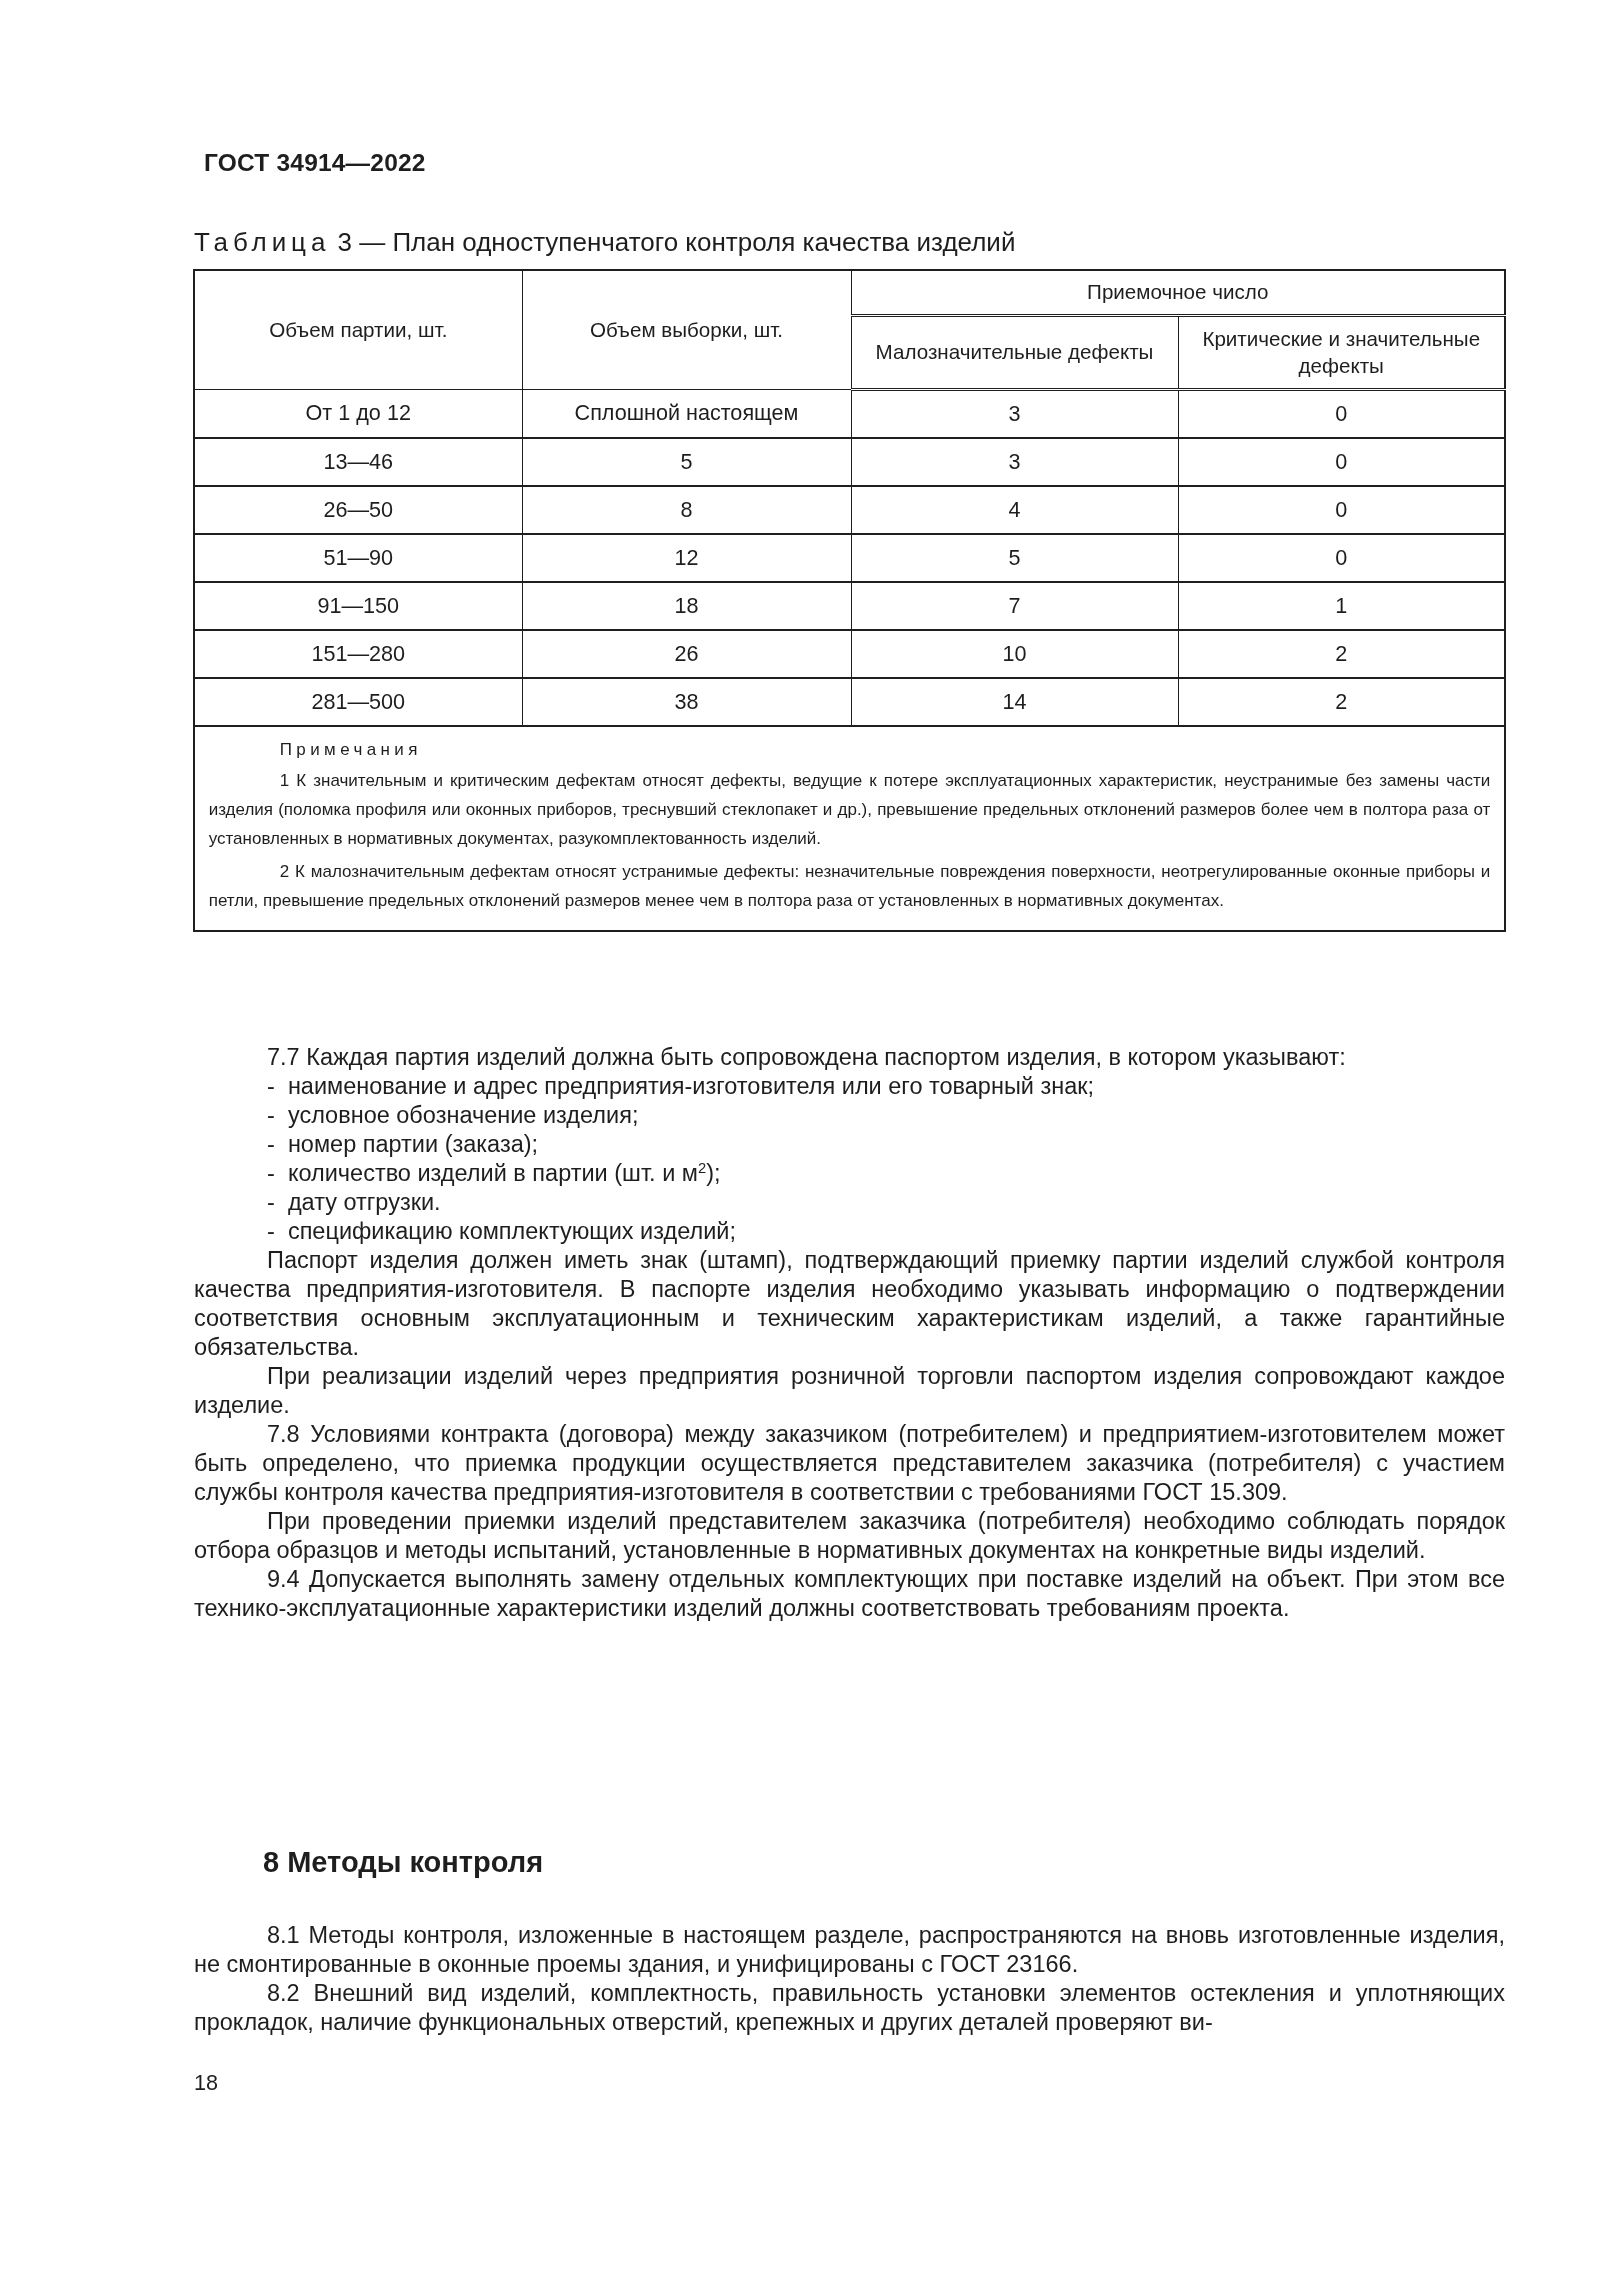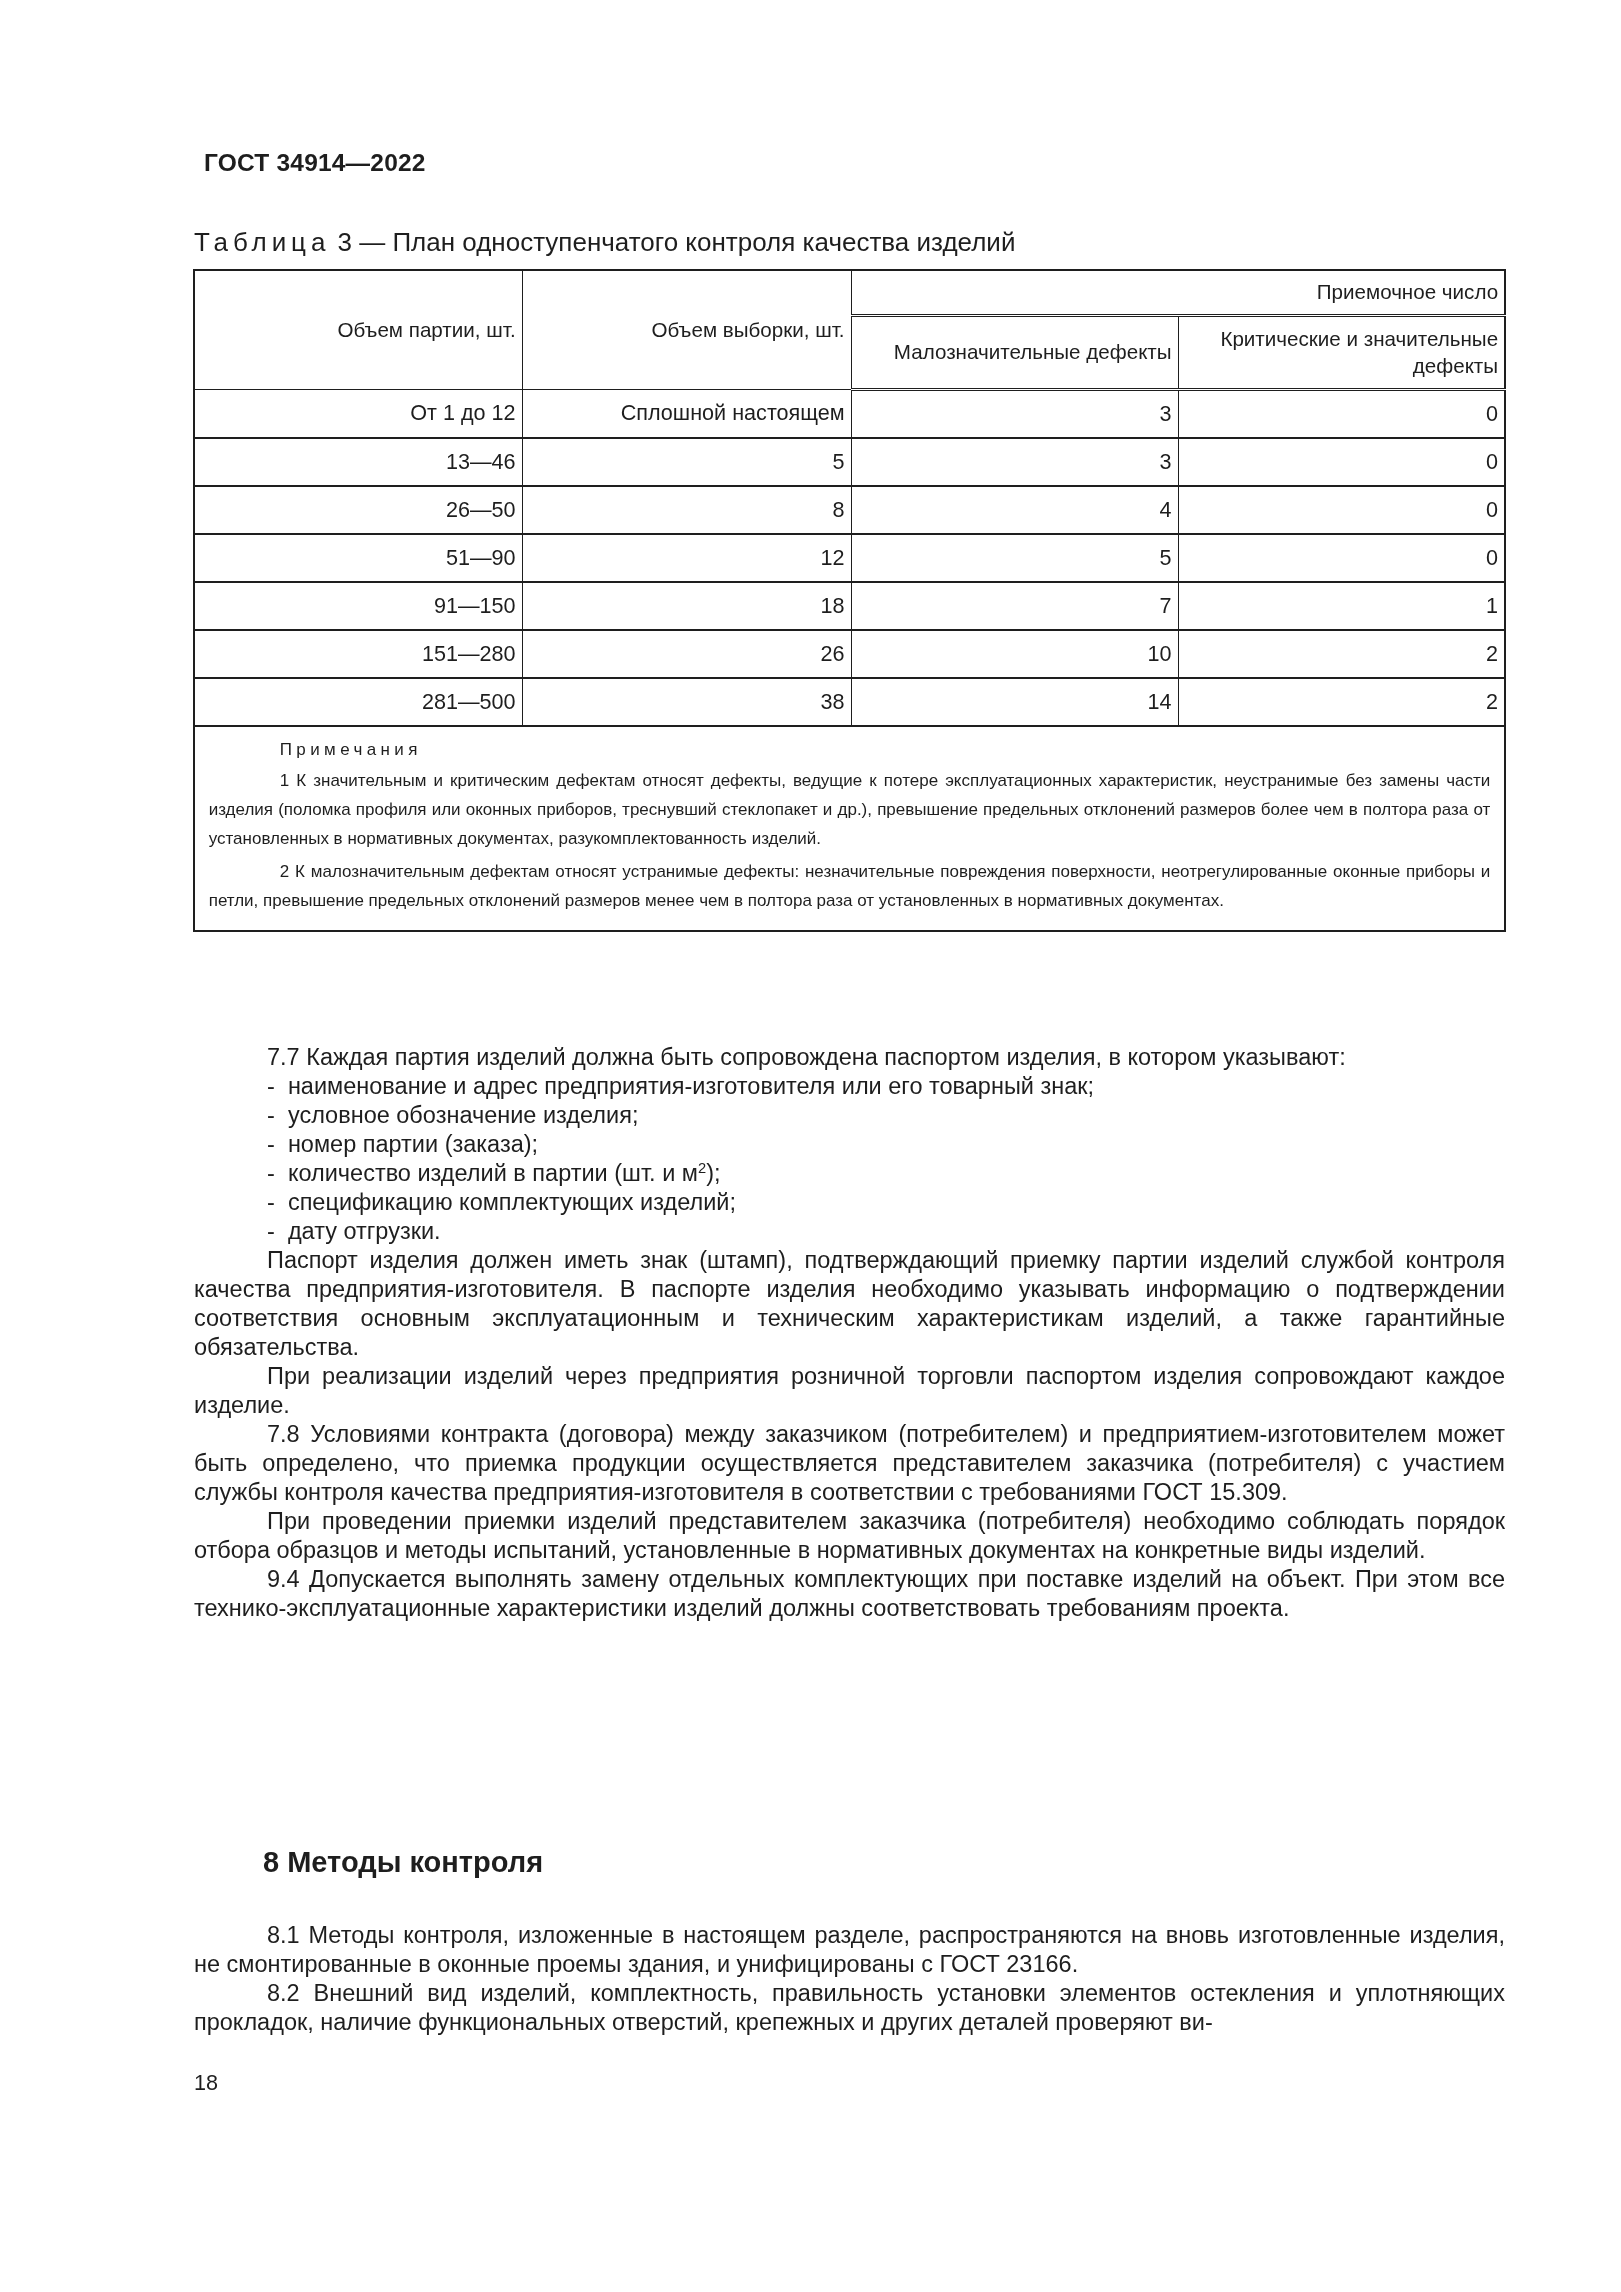--- a/index.html
+++ b/index.html
@@ -15,21 +15,21 @@
     position: absolute; left: 194px; top: 227px;
     font-size: 26px;
   }
   .table-caption .spaced { letter-spacing: 4.9px; }
   .gtable {
     position: absolute; left: 193px; top: 269px; width: 1312px;
     border-collapse: collapse; table-layout: fixed;
     border: 2.9px solid #1e1e1e; font-size: 21.6px;
   }
   .gtable td, .gtable th {
-    border: 1.5px solid #1e1e1e; text-align: right; vertical-align: middle;
+    border: 1.5px solid #1e1e1e; text-align: center; vertical-align: middle;
     font-weight: normal; padding: 0 5.9px; line-height: 26.5px;
   }
   .gtable thead th { font-size: 20.6px; }
   .gtable .h-top { height: 43px; border-bottom: 3.9px double #1e1e1e; }
   .gtable .h-sub { height: 71px; }
   .gtable thead tr:last-child th { border-bottom: 3.9px double #1e1e1e; }
   .gtable tbody td { height: 46px; border-bottom-width: 2.5px; }
   .gtable .notes-cell {
     text-align: justify; vertical-align: top; padding: 7.8px 13.7px 11.8px 13.7px;
     font-size: 17px; line-height: 29px; border-top: 2.9px solid #1e1e1e;
@@ -132,22 +132,22 @@
     </tr>
   </tbody>
 </table>
 
 <div class="body-text" style="top:1043px;">
   <p>7.7 Каждая партия изделий должна быть сопровождена паспортом изделия, в котором указывают:</p>
   <p class="dash">наименование и адрес предприятия-изготовителя или его товарный знак;</p>
   <p class="dash">условное обозначение изделия;</p>
   <p class="dash">номер партии (заказа);</p>
   <p class="dash"><span>количество изделий в партии (шт. и м</span><sup>2</sup><span>);</span></p>
+  <p class="dash">дату отгрузки.</p>
   <p class="dash">спецификацию комплектующих изделий;</p>
-  <p class="dash">дату отгрузки.</p>
   <p>Паспорт изделия должен иметь знак (штамп), подтверждающий приемку партии изделий службой контроля качества предприятия-изготовителя. В паспорте изделия необходимо указывать информацию о подтверждении соответствия основным эксплуатационным и техническим характеристикам изделий, а также гарантийные обязательства.</p>
   <p>При реализации изделий через предприятия розничной торговли паспортом изделия сопровождают каждое изделие.</p>
   <p>7.8 Условиями контракта (договора) между заказчиком (потребителем) и предприятием-изготовителем может быть определено, что приемка продукции осуществляется представителем заказчика (потребителя) с участием службы контроля качества предприятия-изготовителя в соответствии с требованиями ГОСТ 15.309.</p>
   <p>При проведении приемки изделий представителем заказчика (потребителя) необходимо соблюдать порядок отбора образцов и методы испытаний, установленные в нормативных документах на конкретные виды изделий.</p>
   <p>9.4 Допускается выполнять замену отдельных комплектующих при поставке изделий на объект. При этом все технико-эксплуатационные характеристики изделий должны соответствовать требованиям проекта.</p>
 </div>
 
 <div class="section-heading">8 Методы контроля</div>
 
 <div class="body-text" style="top:1921px;">

